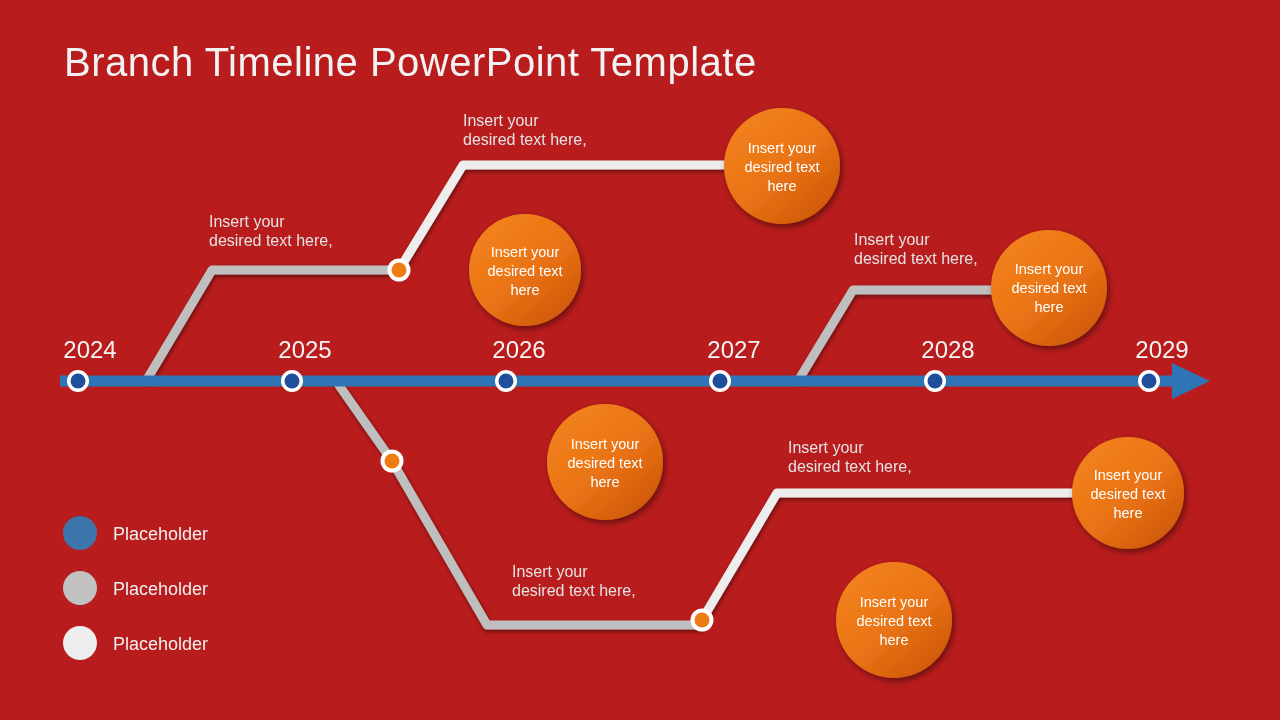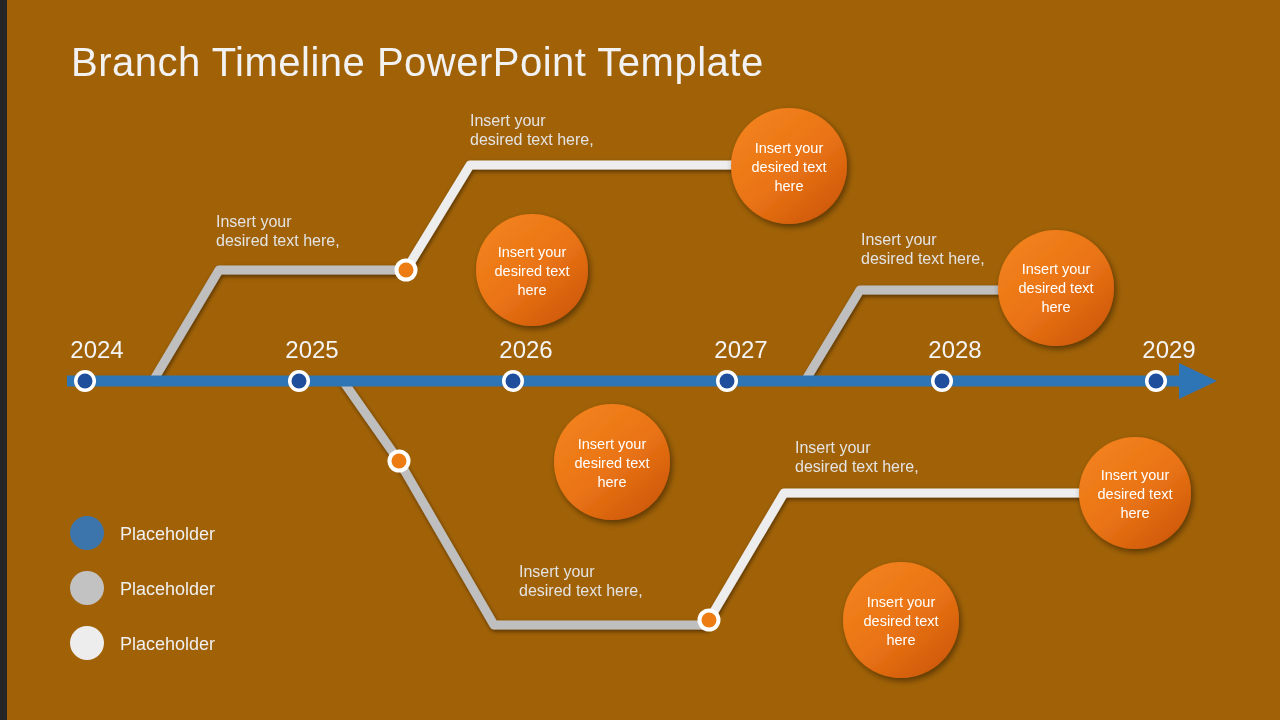--- a/index.html
+++ b/index.html
@@ -10,22 +10,21 @@
   body {
     width: 1280px;
     height: 720px;
     overflow: hidden;
     font-family: "Liberation Sans", sans-serif;
     position: relative;
   }
   .slide {
     position: absolute;
     inset: 0;
-    background: #a16207;
-    margin-left: 7px;
+    background: #b91c1c;
   }
   .title {
     position: absolute;
     left: 64px;
     top: 40px;
     font-size: 40px;
     font-weight: 300;
     letter-spacing: 0.5px;
     color: #f2f2f2;
     white-space: nowrap;

